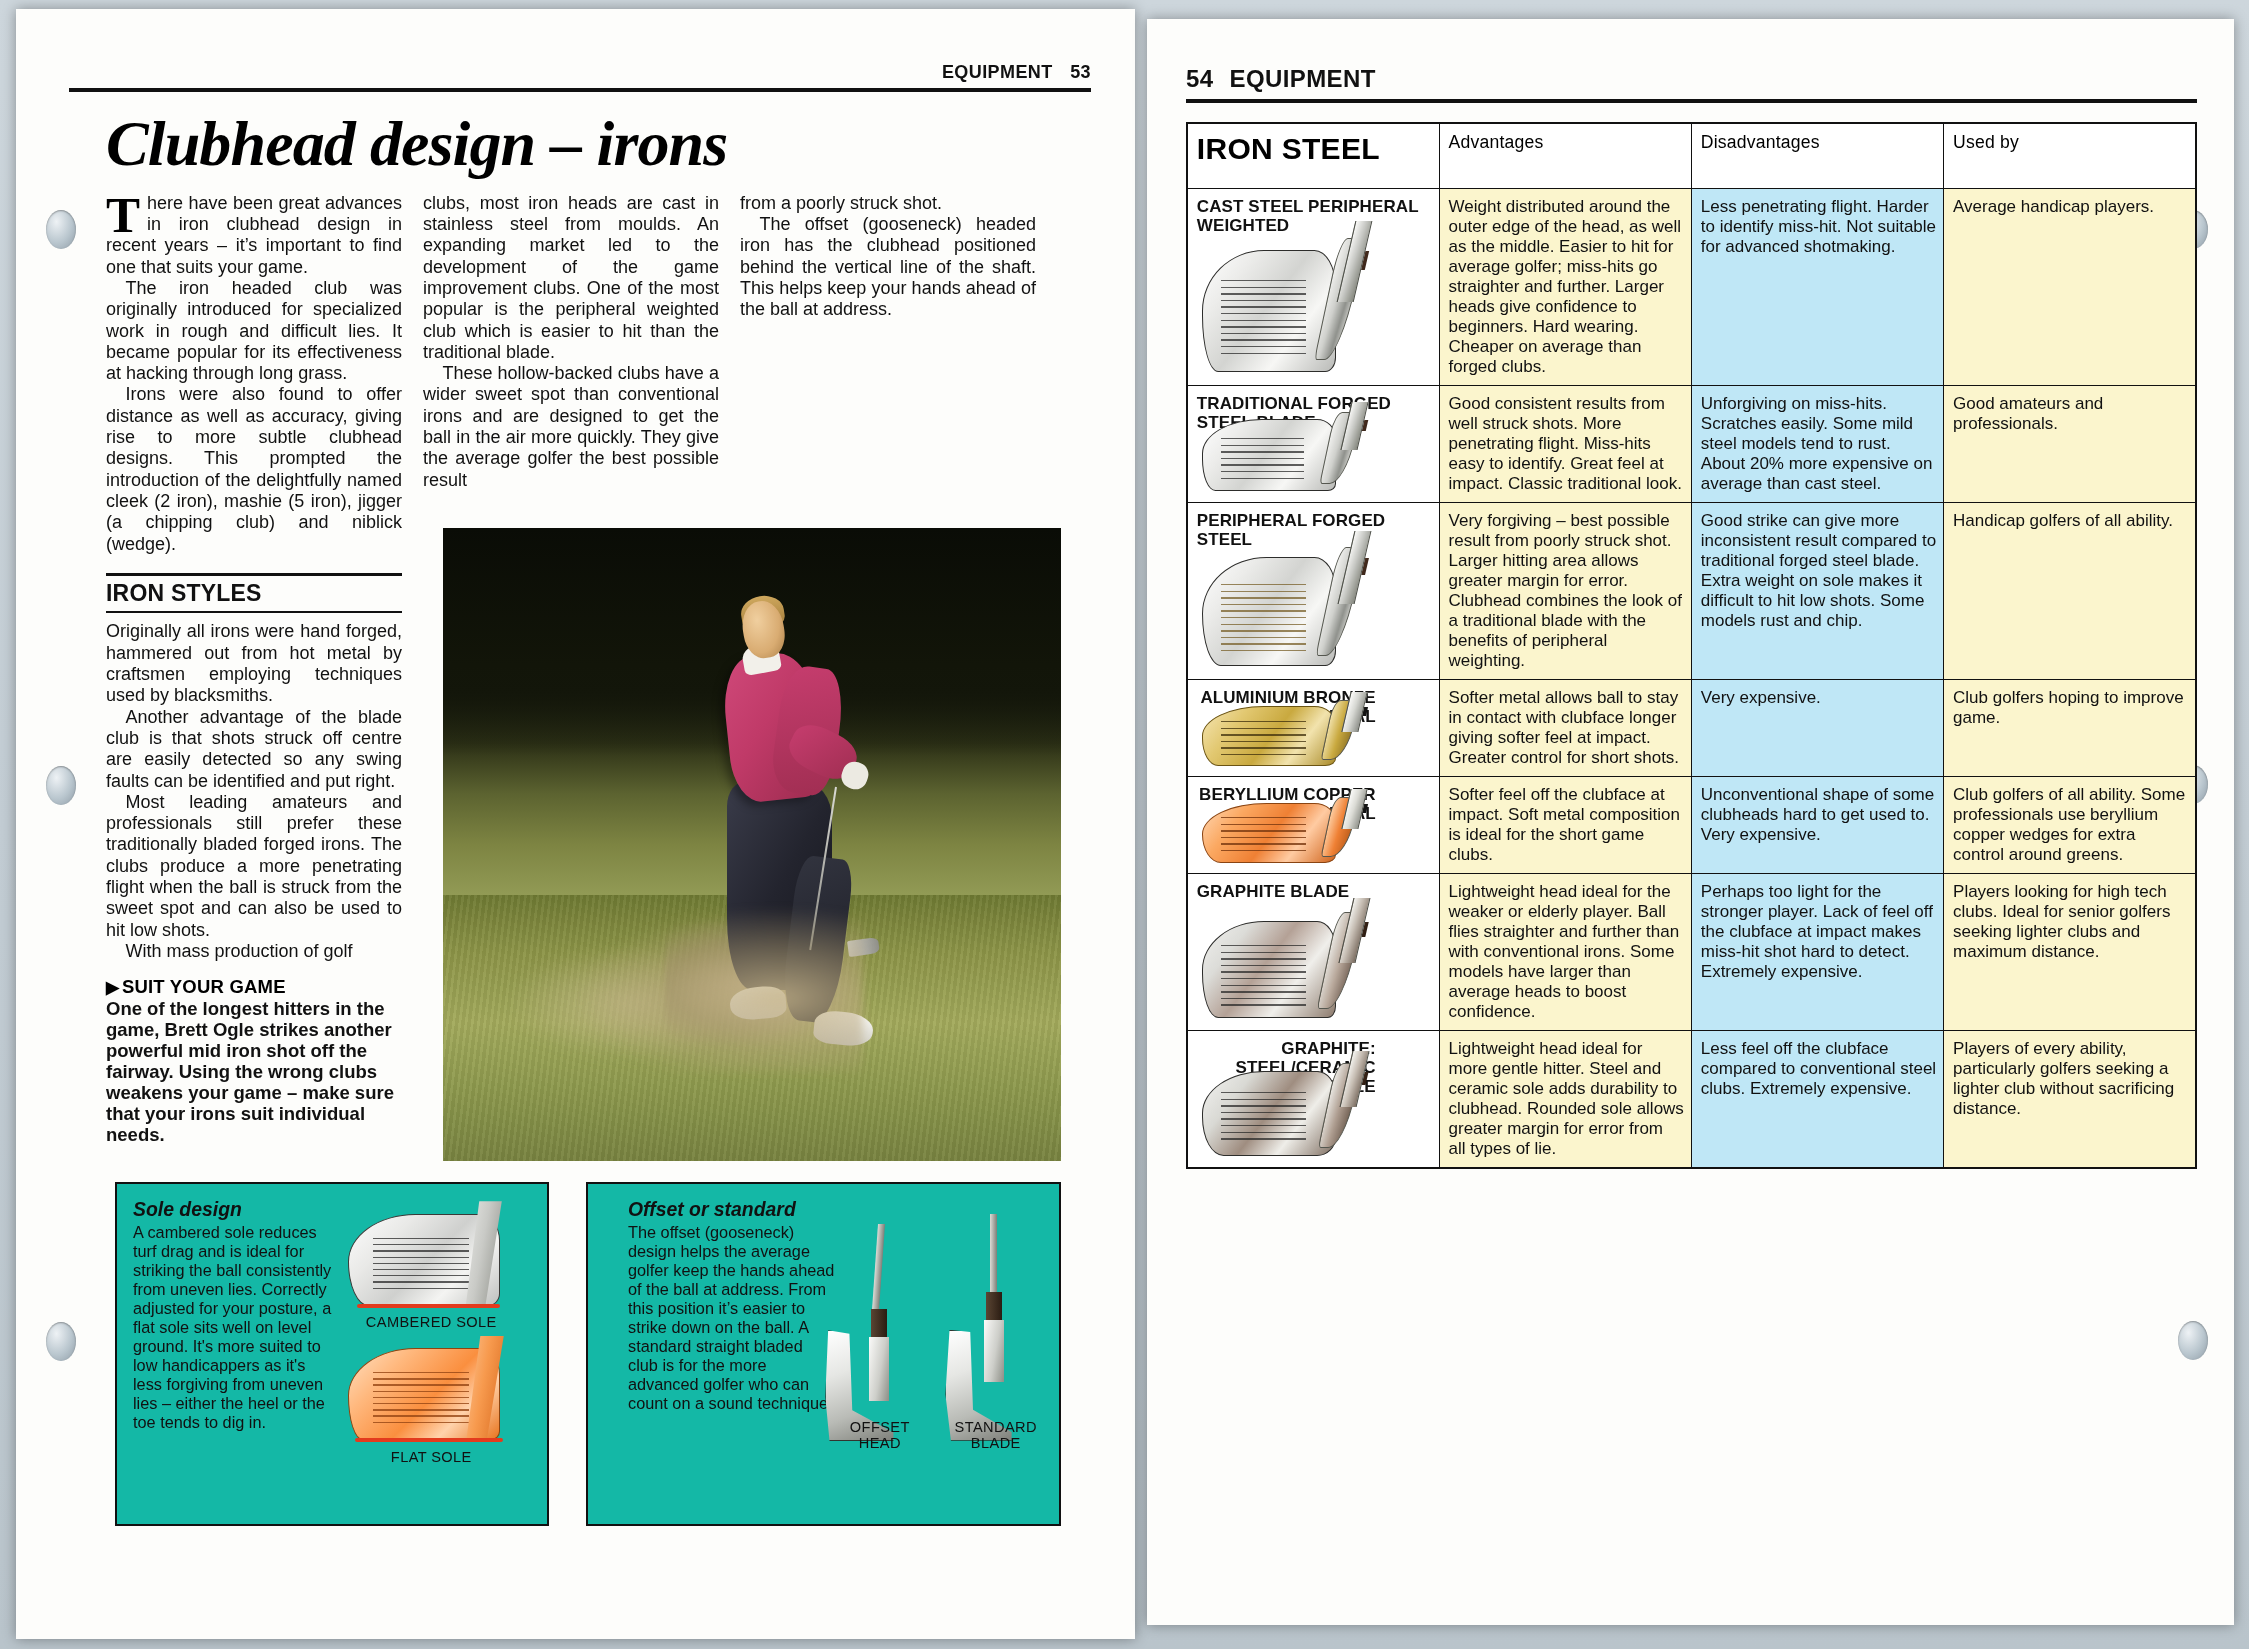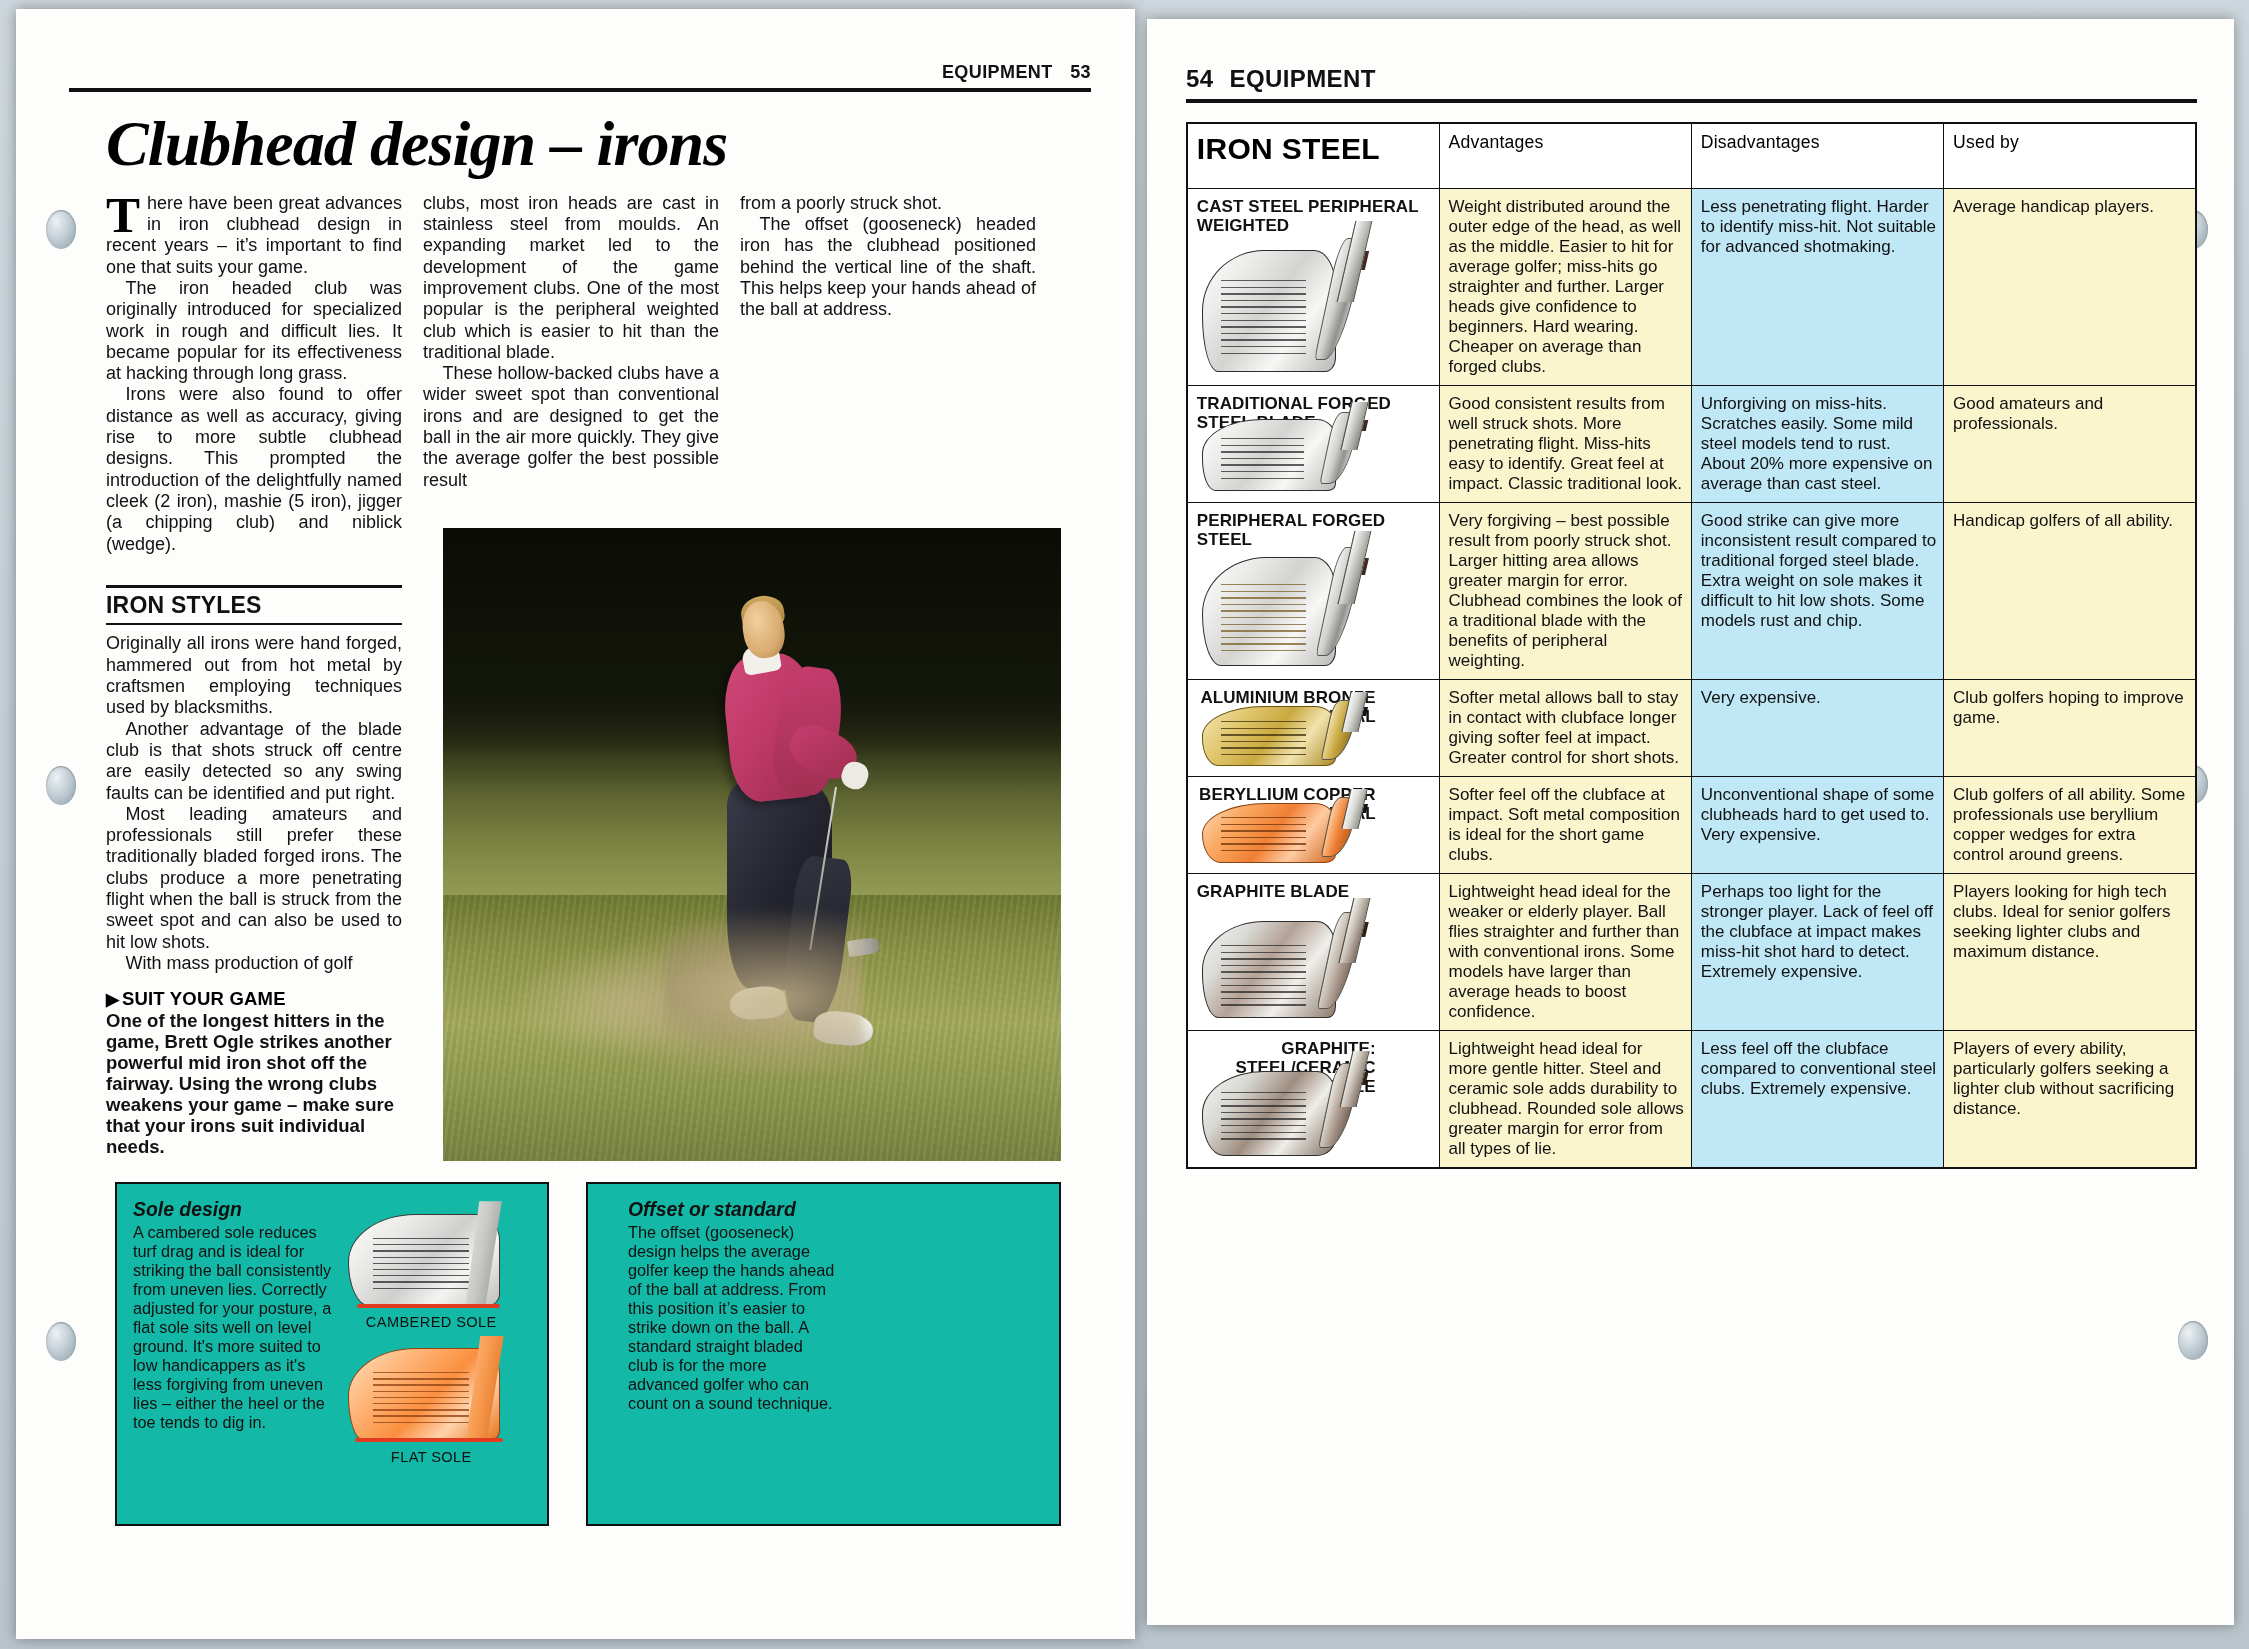--- a/index.html
+++ b/index.html
@@ -61,21 +61,21 @@
   .body-txt p { margin:0; text-indent:19.4px; }
   .body-txt p.first { text-indent:0; }
 
   .dropcap {
     float:left; font-family:"Liberation Serif", serif;
     font-weight:bold; font-size:51px; line-height:39px;
     margin:3.5px 7px 0 0; color:#000;
   }
 
   .sec-head {
-    margin-top:30px; border-top:3.5px solid #111; border-bottom:2.6px solid #111;
+    margin-top:18px; border-top:3.5px solid #111; border-bottom:2.6px solid #111;
     font-size:23px; font-weight:bold; letter-spacing:0.2px;
     padding:4.4px 0 3.5px 0; color:#111;
   }
 
   .suit-box { margin-top:14px; }
   .suit-title { font-size:18.5px; font-weight:bold; letter-spacing:0.2px; }
   .suit-title .tri { font-size:17px; margin-right:2.6px; }
   .suit-body { font-size:18.5px; line-height:21px; font-weight:bold; color:#111; }
 
   
@@ -316,20 +316,50 @@
         </div>
       </div>
     </div>
 
     <div class="panel" id="panel-offset">
       <div class="p-cols">
         <div class="p-left" style="flex:0 0 208px;margin-left:24px;">
           <div class="p-title">Offset or standard</div>
           <div class="p-text">The offset (gooseneck) design helps the average golfer keep the hands ahead of the ball at address. From this position it’s easier to strike down on the ball. A standard straight bladed club is for the more advanced golfer who can count on a sound technique.</div>
         </div>
+        <div class="p-right">
+
+          <div style="position:absolute; left:3.5px; top:26.5px;">
+            <div style="position:absolute; left:26.5px; top:0; width:7px; height:86px; background:linear-gradient(90deg,#dcdcd6,#7d7f78); transform:skewX(-4deg);"></div>
+            <div style="position:absolute; left:23px; top:85px; width:16px; height:30px; background:linear-gradient(90deg,#5a4533,#2a1c12);"></div>
+            <div style="position:absolute; left:21px; top:113px; width:19.4px; height:64px; background:linear-gradient(100deg,#fbfbf9,#cdcec9 55%,#8c8e86);"></div>
+            <div style="position:absolute; left:-23px; top:106px; width:71px; height:111px;
+                        background:linear-gradient(160deg,#ffffff 0%, #e6e7e4 35%, #b9bbb6 70%, #7e807a 100%);
+                        border:1.2px solid #33342f;
+                        clip-path:polygon(4% 0,34% 3%,38% 72%,96% 92%,96% 100%,6% 100%,0 60%);"></div>
+          </div>
+          <div class="cap" style="position:absolute; left:-16px; top:221px; width:102px;">
+            <div>OFFSET</div>
+            <div>HEAD</div>
+          </div>
+
+          <div style="position:absolute; left:120px; top:16px;">
+            <div style="position:absolute; left:25px; top:0; width:7px; height:79px; background:linear-gradient(90deg,#dcdcd6,#7d7f78);"></div>
+            <div style="position:absolute; left:21px; top:78px; width:16px; height:30px; background:linear-gradient(90deg,#5a4533,#2a1c12);"></div>
+            <div style="position:absolute; left:19.4px; top:106px; width:19.4px; height:62px; background:linear-gradient(100deg,#fbfbf9,#cdcec9 55%,#8c8e86);"></div>
+            <div style="position:absolute; left:-19.4px; top:116px; width:69px; height:111px;
+                        background:linear-gradient(160deg,#ffffff 0%, #e6e7e4 35%, #b9bbb6 70%, #7e807a 100%);
+                        border:1.2px solid #33342f;
+                        clip-path:polygon(6% 0,36% 2%,40% 72%,96% 92%,96% 100%,8% 100%,0 58%);"></div>
+          </div>
+          <div class="cap" style="position:absolute; left:85px; top:221px; width:132px;">
+            <div>STANDARD</div>
+            <div>BLADE</div>
+          </div>
+        </div>
       </div>
     </div>
 
   </div>
 </div>
 
 <div class="page" id="page-right">
   <div class="page-inner">
 
     <div class="hole" style="right:26.5px; top:191px;"></div>

